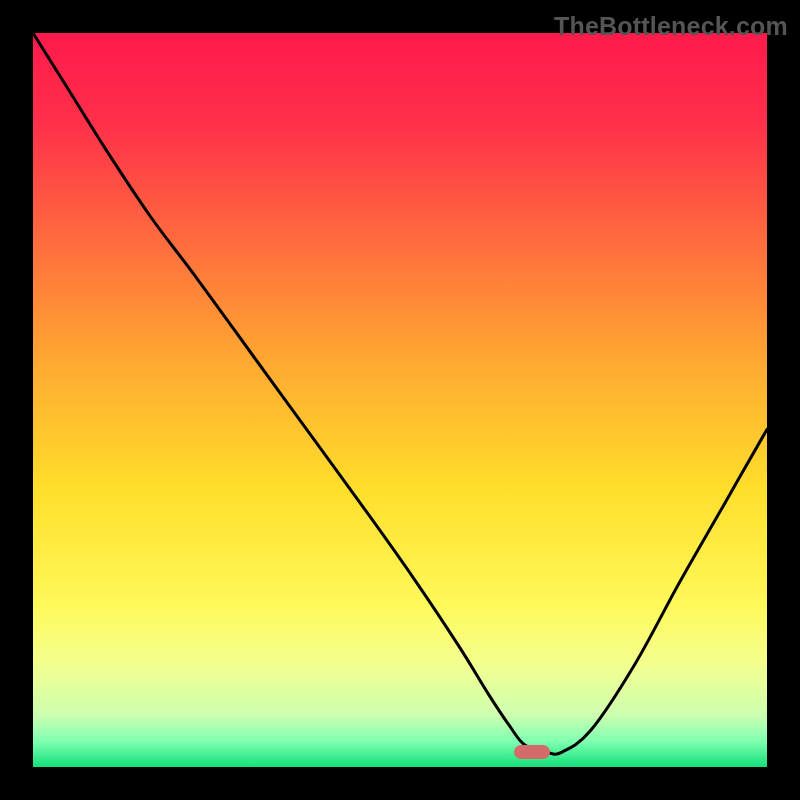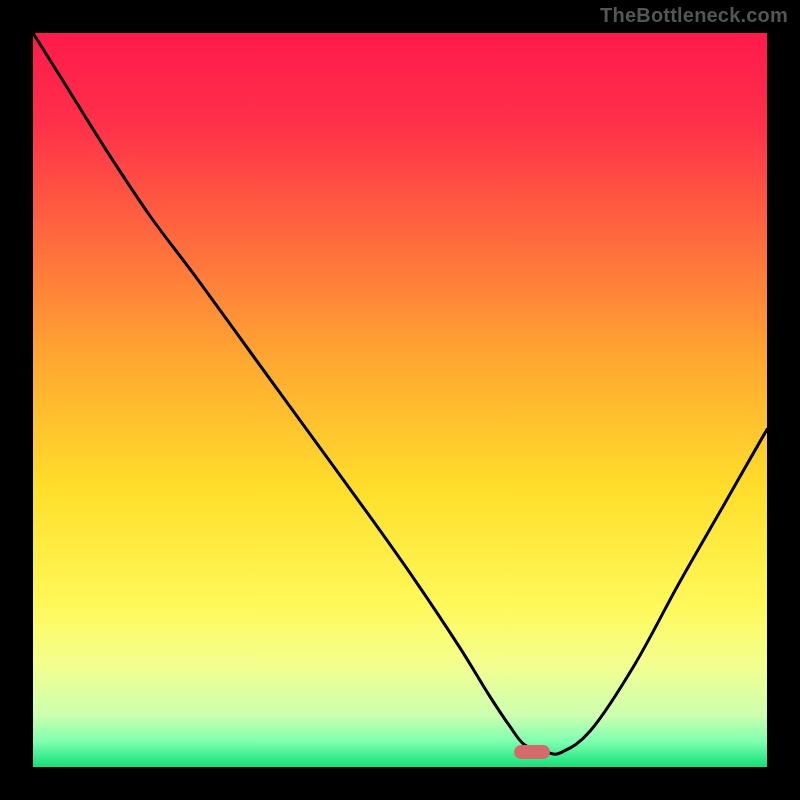--- a/index.html
+++ b/index.html
@@ -12,24 +12,24 @@
     overflow: hidden;
   }
   .frame {
     position: relative;
     width: 800px;
     height: 800px;
     background: #000;
   }
   .watermark {
     position: absolute;
-    top: 4px;
+    top: 12px;
     right: 12px;
     color: #555;
-    font-size: 20px;
+    font-size: 25px;
     font-weight: 600;
     letter-spacing: 0.2px;
     user-select: none;
     z-index: 3;
   }
   .plot {
     position: absolute;
     left: 33px;
     top: 33px;
     width: 734px;

